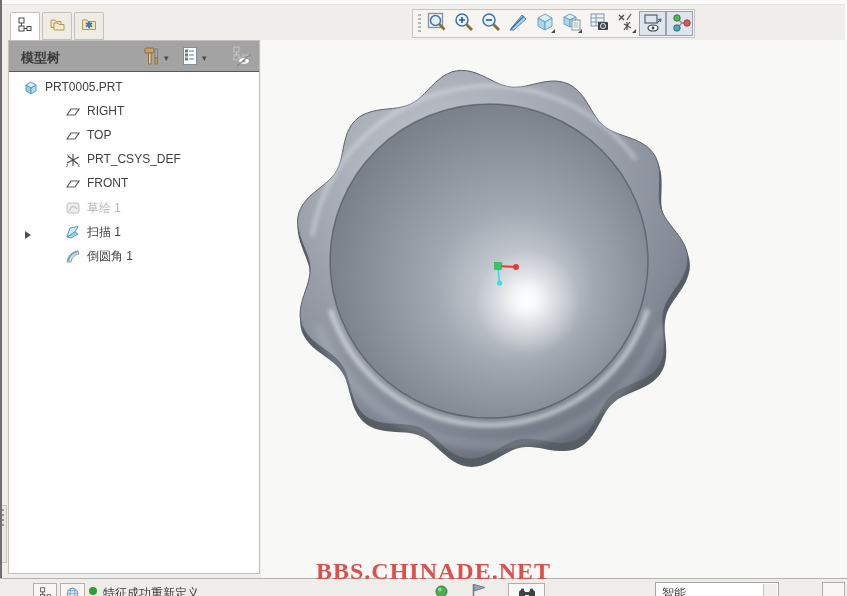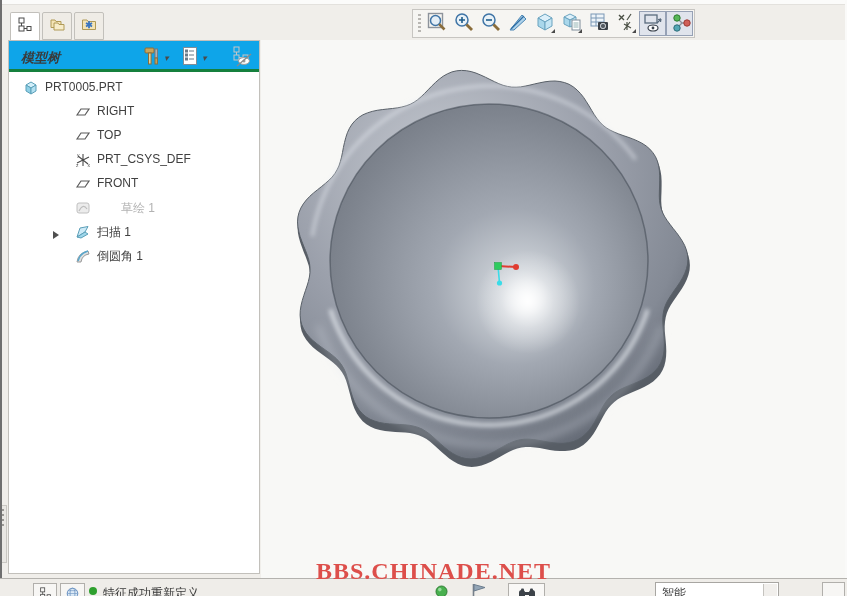--- a/index.html
+++ b/index.html
@@ -19,30 +19,30 @@
 
   
   .toolbar { position:absolute; left:412px; top:9px; width:283px; height:29px; background:#f6f5f2; border:1px solid #c7c5c1; display:flex; align-items:center; padding-left:5px; }
   .grip { width:3px; height:19px; margin-right:2px; background:repeating-linear-gradient(#b9b7b3 0 2px, transparent 2px 4px); }
   .tbtn { width:27px; height:25px; display:flex; align-items:center; justify-content:center; position:relative; border:1px solid transparent; background:transparent; }
   .tbtn.pressed { background:#e0e4ec; border:1px solid #96a1b5; }
   .corner { position:absolute; right:2px; bottom:2px; width:0; height:0; border-left:4px solid transparent; border-bottom:4px solid #4a4a4a; }
 
   
   .navigator { position:absolute; left:8px; top:40px; width:252px; height:534px; background:#ffffff; border:1px solid #c2c0bb; }
-  .nav-header { position:relative; height:31px; background:#0ea5e9; border-bottom:3px solid #15803d;font-style:italic; }
+  .nav-header { position:relative; height:31px; background:#a3a3a3; border-bottom:1px solid #15803d; }
   .nav-title { position:absolute; left:12px; top:8px; font-size:13px; font-weight:bold; color:#3a3a3a; }
   .hdr-group { position:absolute; top:4px; display:flex; align-items:center; }
   .dd-arrow { font-size:9px; color:#4a4a4a; margin-left:3px; }
   .tree { padding-top:8px; }
   .tree-row { position:relative; height:24px; display:flex; font-size:12px; color:#404040; }
   .tree-row .lbl { margin-left:6px; white-space:nowrap; }
   .ind0 { padding-left:14px; }
-  .ind1 { padding-left:38px;margin-left:28px; }
-  .muted { color:#b2b2b2;gap:24px; }
+  .ind1 { padding-left:56px; }
+  .muted { color:#b2b2b2; }
   .expander { position:absolute; left:16px; top:7px; width:0; height:0; border-top:4px solid transparent; border-bottom:4px solid transparent; border-left:6px solid #4f4f4f; }
   .sash { position:absolute; left:0; top:505px; width:7px; height:58px; background:#e9e7e3; border:1px solid #c9c7c2; border-left:none; }
   .sash i { display:block; width:2px; height:2px; background:#9a9894; margin:3px auto 0; }
 
   
   .graphics { position:absolute; left:261px; top:40px; width:584px; height:538px; background:#f8f8f6; }
 
   
   .watermark { position:absolute; left:316px; top:558px; font-family:"Liberation Serif", serif; font-weight:bold; font-size:24px; letter-spacing:1px; color:#dd4f4b; z-index:20; }
 

